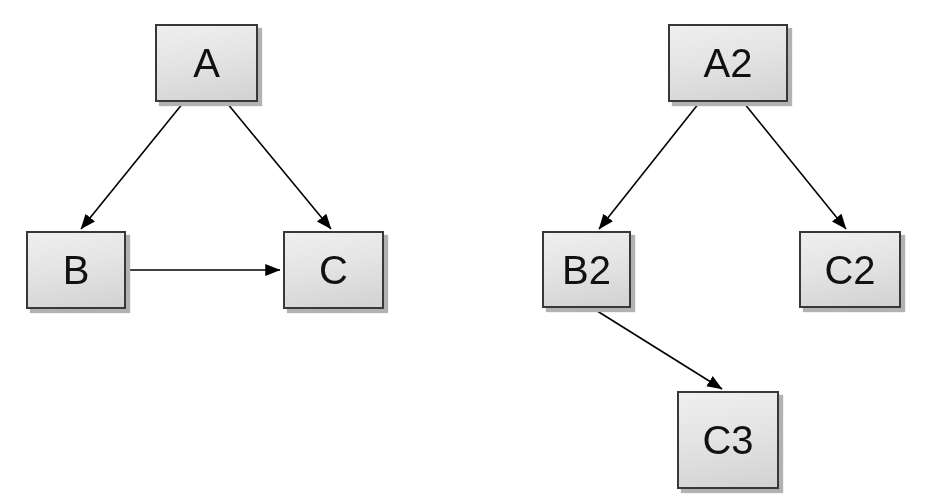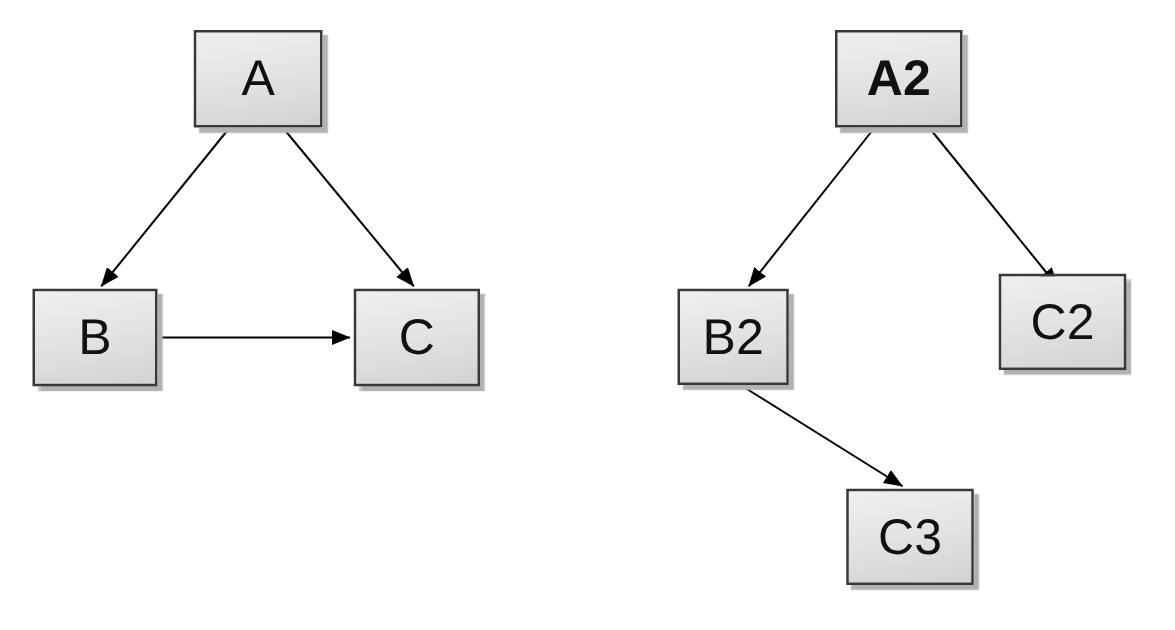--- a/index.html
+++ b/index.html
@@ -35,24 +35,24 @@
   .node .label {
     font-size: 40px;
     color: #111111;
     line-height: 1;
     user-select: none;
   }
   
   #node-A  { left: 155px; top: 24px;  width: 103px; height: 78px; }
   #node-B  { left: 26px;  top: 231px; width: 100px; height: 78px; }
   #node-C  { left: 283px; top: 231px; width: 101px; height: 78px; }
-  #node-A2 { left: 668px; top: 24px;  width: 102px; height: 78px; font-weight: bold; }
+  #node-A2 { left: 668px; top: 24px;  width: 120px; height: 78px; }
   #node-B2 { left: 542px; top: 231px; width: 89px; height: 77px; }
-  #node-C2 { left: 799px; top: 219px; width: 102px; height: 77px; }
-  #node-C3 { left: 677px; top: 391px; width: 102px; height: 77px; }
+  #node-C2 { left: 799px; top: 231px; width: 102px; height: 77px; }
+  #node-C3 { left: 677px; top: 391px; width: 102px; height: 98px; }
 </style>
 </head>
 <body>
 
 <div class="canvas">
 
   <svg class="edges-layer" width="940" height="504" viewBox="0 0 940 504" xmlns="http://www.w3.org/2000/svg">
     <defs>
       <marker id="arrowhead" viewBox="0 0 10 10" refX="9.2" refY="5" markerWidth="10" markerHeight="10" orient="auto-start-reverse">
         <path d="M0,1.2 L9.5,5 L0,8.8 z" fill="#000000"></path>

